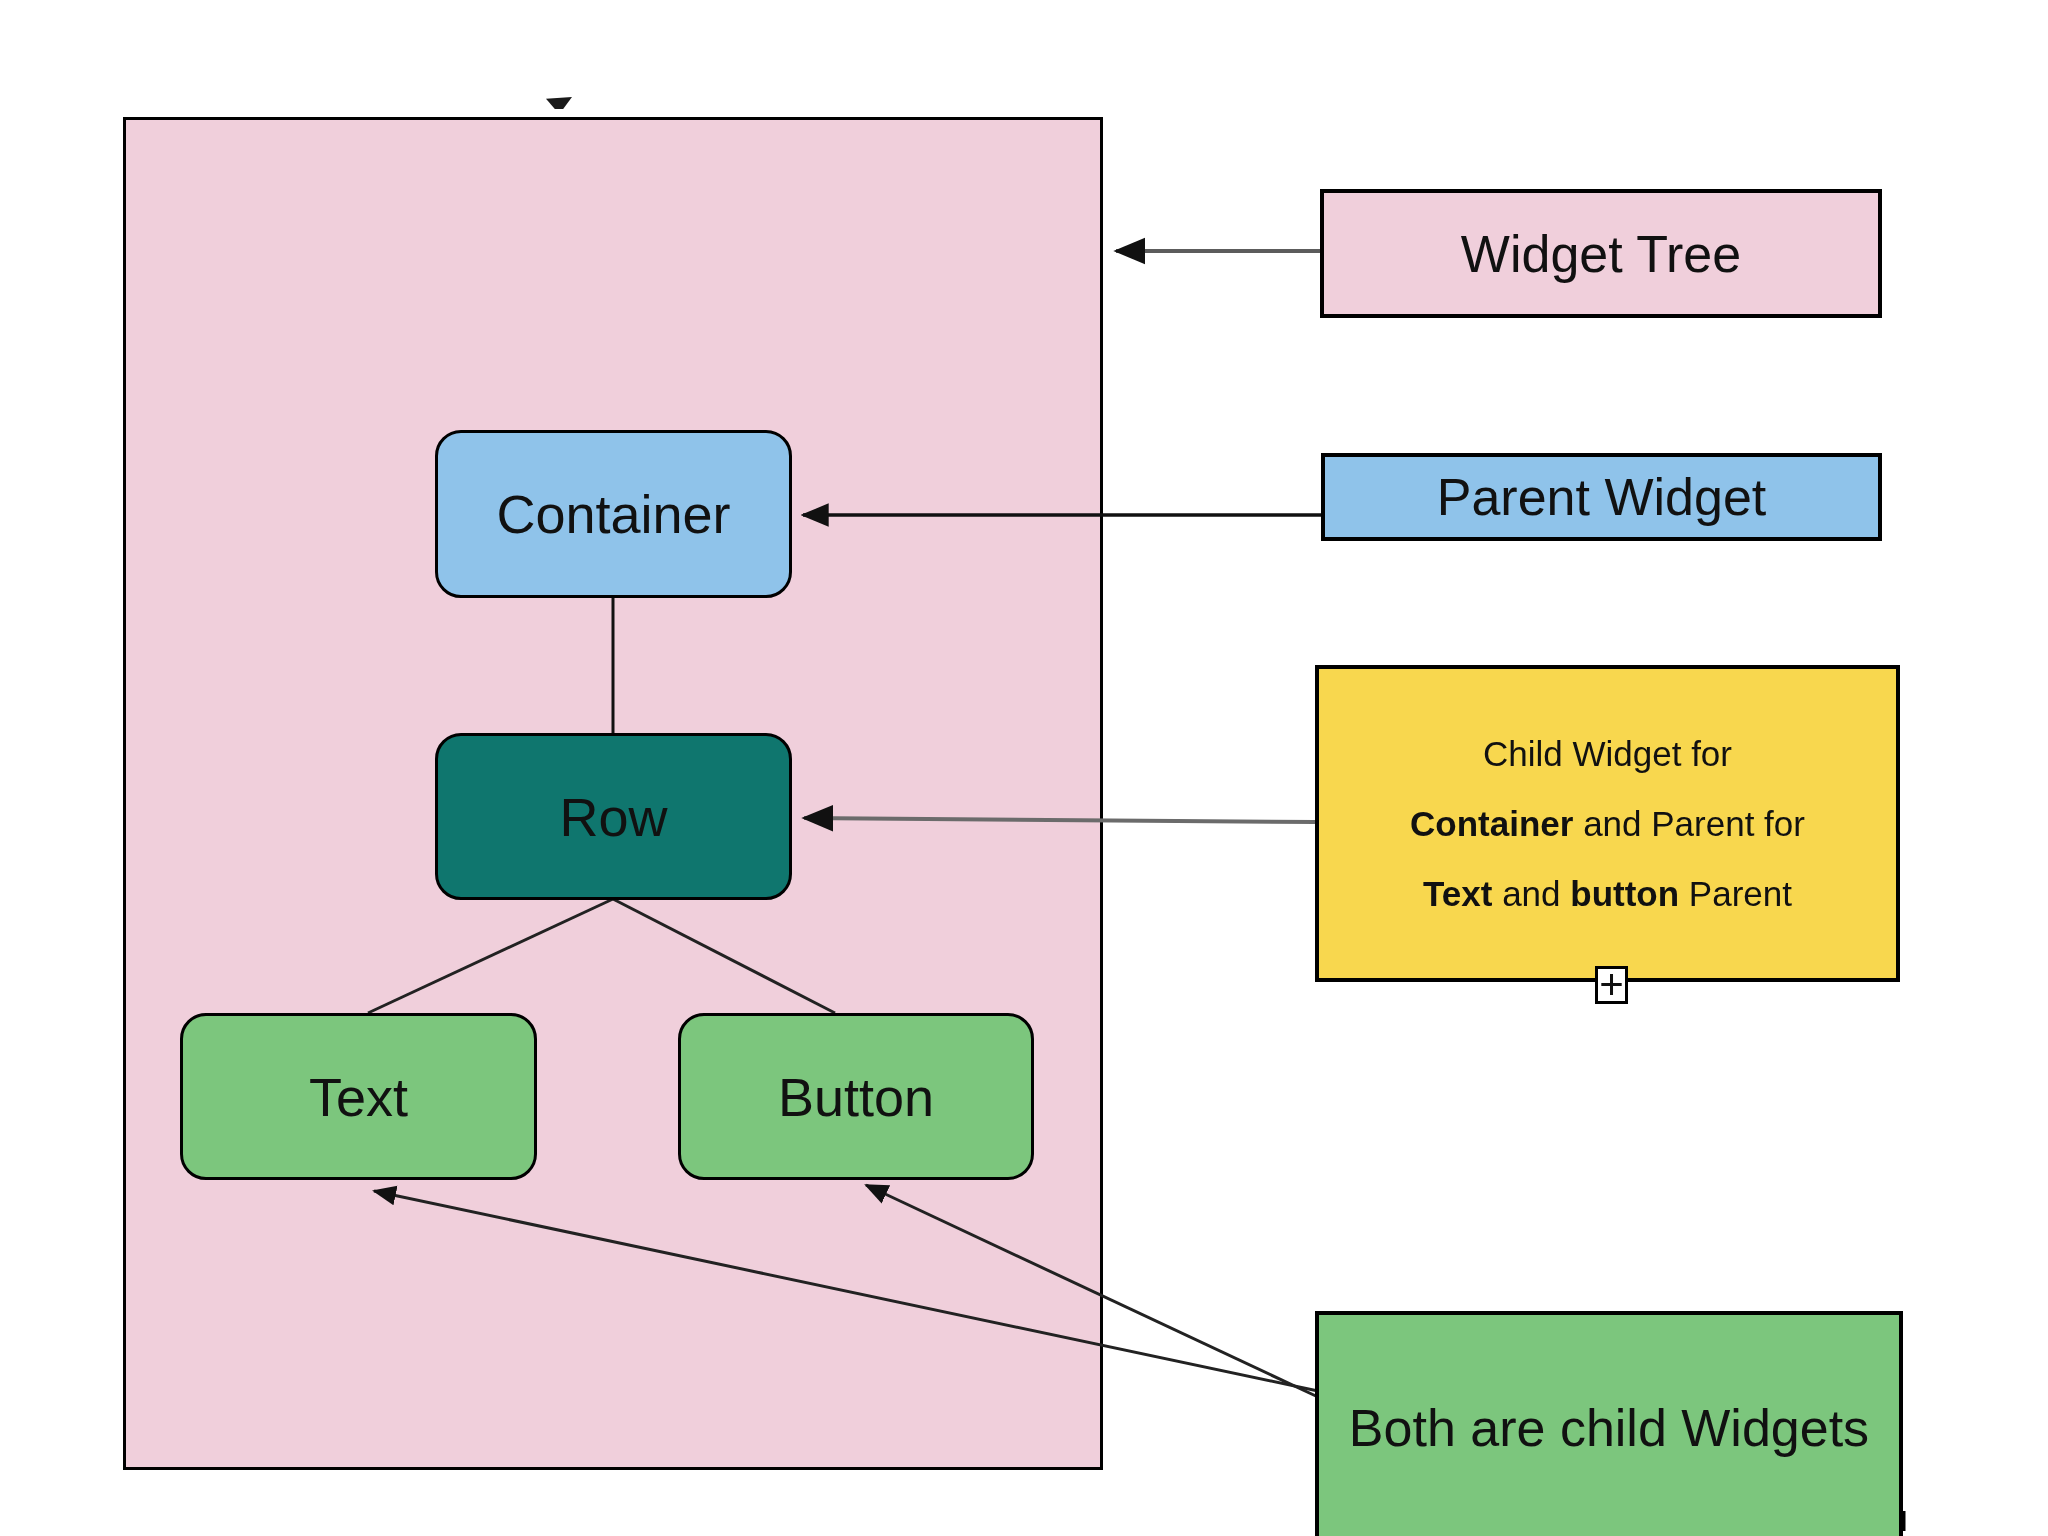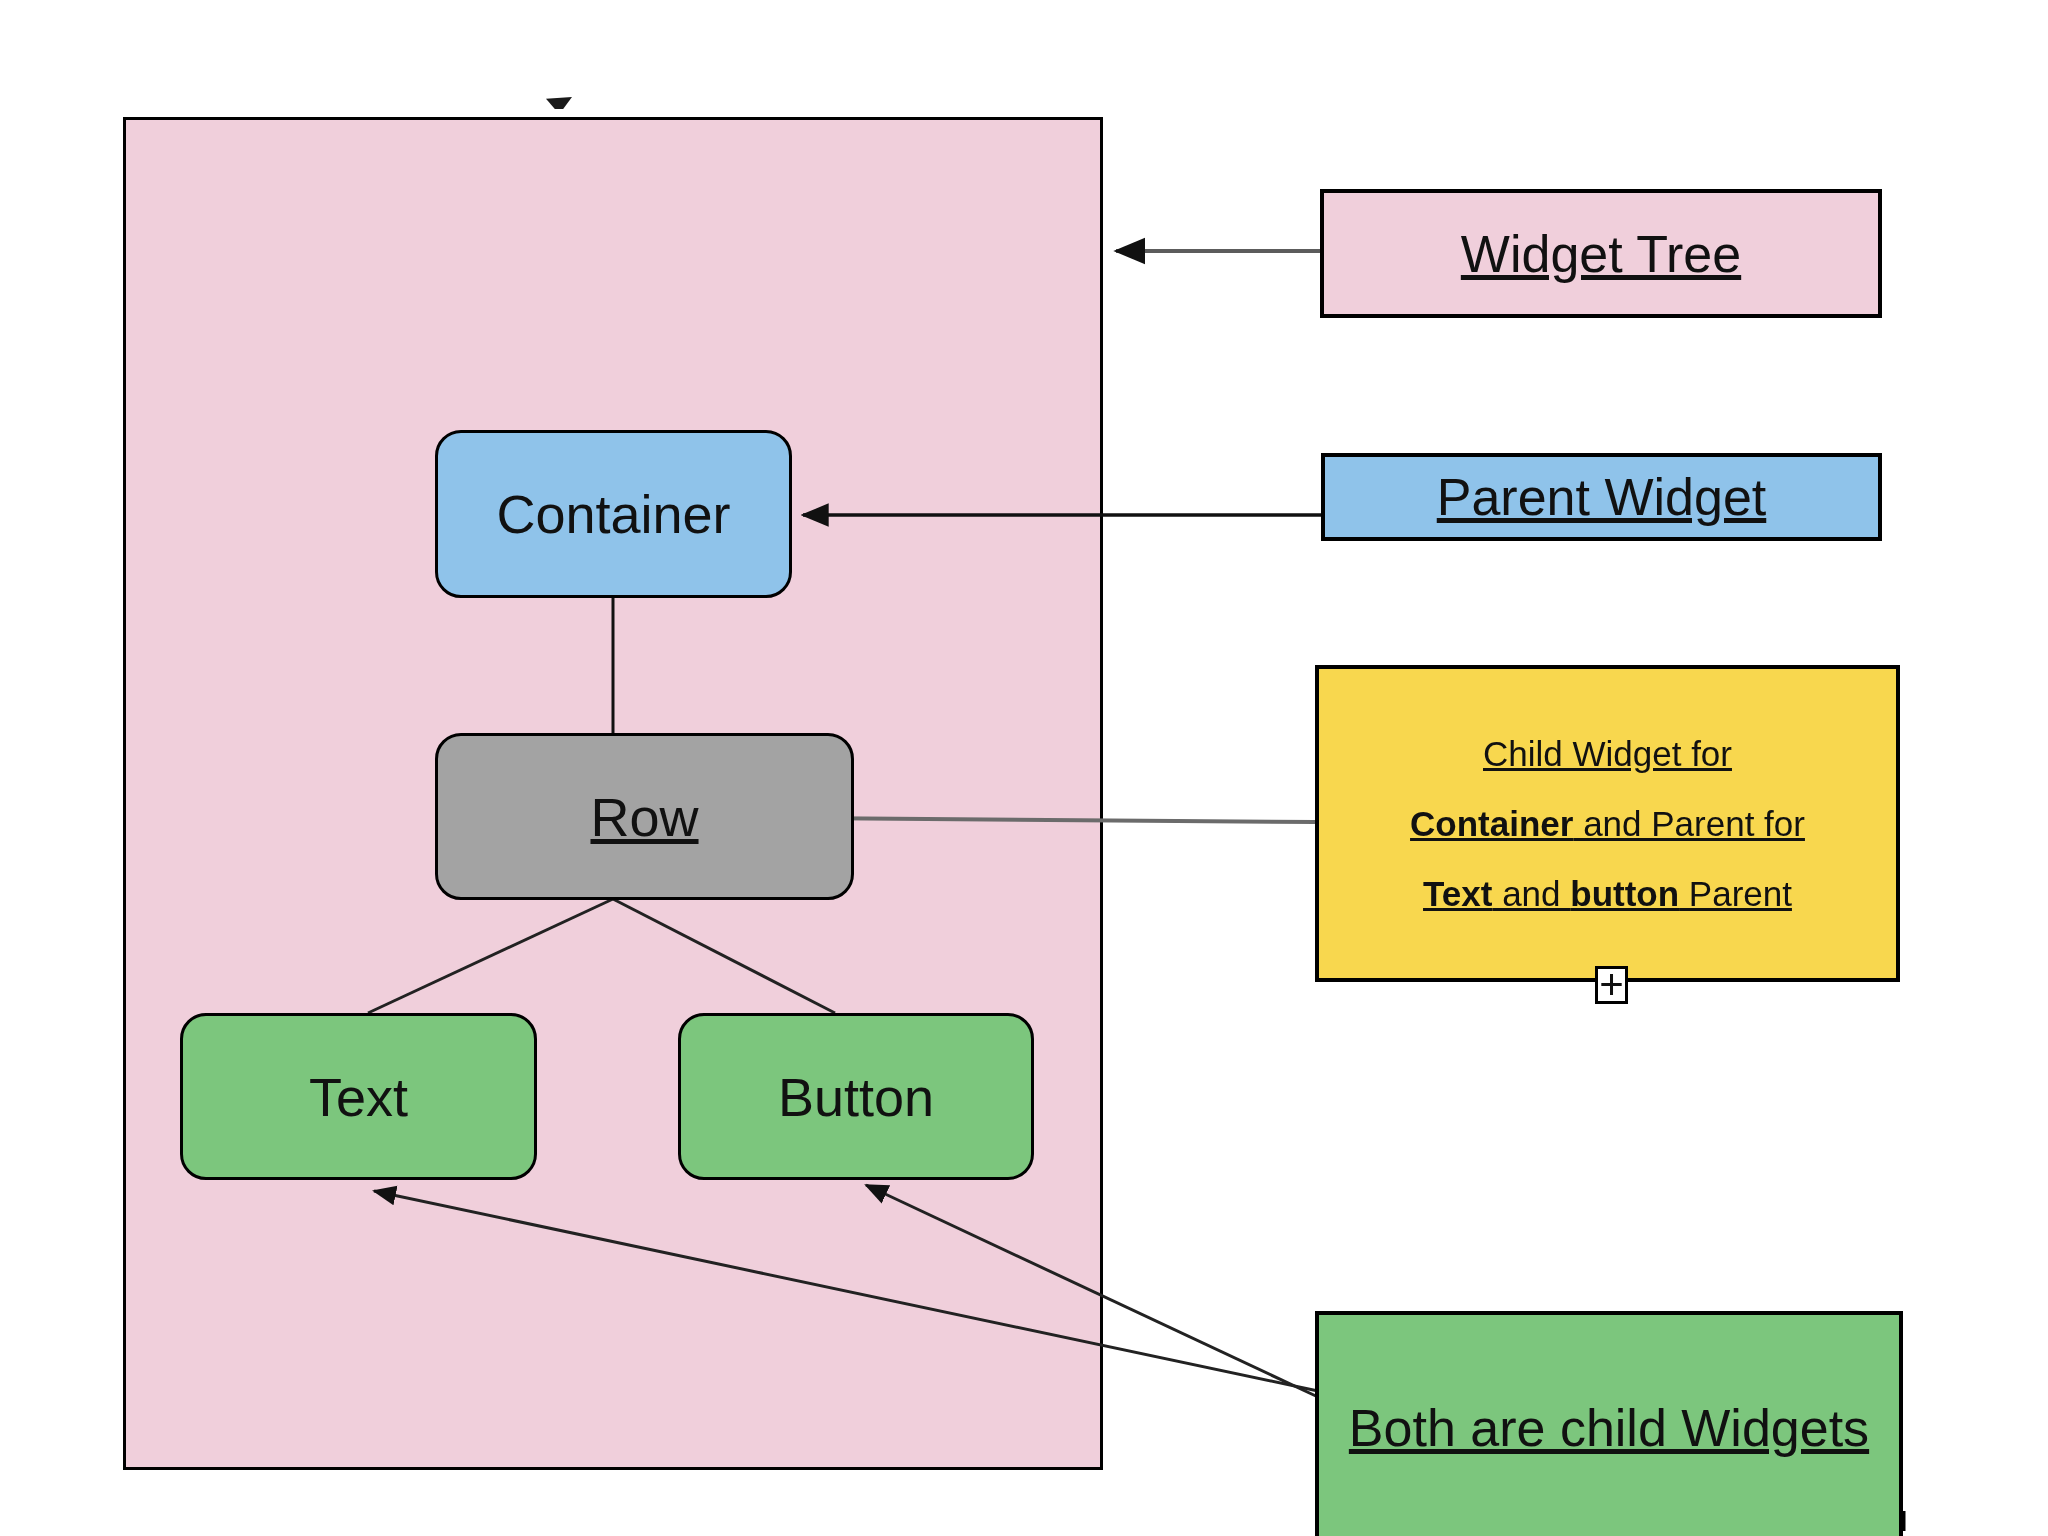--- a/index.html
+++ b/index.html
@@ -19,27 +19,27 @@
     position:absolute;left:546px;top:97px;width:26px;height:12px;background:#1a1a1a;
     clip-path:polygon(0 15%,100% 0,66% 100%,34% 100%);z-index:1;
   }
   
   .node{
     position:absolute;display:flex;align-items:center;justify-content:center;
     border:3px solid #000;border-radius:26px;box-sizing:border-box;
     font-size:54px;z-index:2;
   }
   .node-container{left:435px;top:430px;width:357px;height:168px;background:#8FC3EA;}
-  .node-row{left:435px;top:733px;width:419px;height:167px;background:#a3a3a3;text-decoration:underline;}
+  .node-row{left:435px;top:733px;width:357px;height:167px;background:#0f766e;}
   .node-text{left:180px;top:1013px;width:357px;height:167px;background:#7CC67D;}
   .node-button{left:678px;top:1013px;width:356px;height:167px;background:#7CC67D;}
   
   .legend{
     position:absolute;display:flex;flex-direction:column;align-items:center;justify-content:center;
-    border:4px solid #000;box-sizing:border-box;font-size:52px;text-align:center;z-index:2;text-decoration:underline;
+    border:4px solid #000;box-sizing:border-box;font-size:52px;text-align:center;z-index:2;
   }
   .legend-widget-tree{left:1320px;top:189px;width:562px;height:129px;background:#F0CFDB;}
   .legend-parent{left:1321px;top:453px;width:561px;height:88px;background:#8FC3EA;}
   .legend-child{left:1315px;top:665px;width:585px;height:317px;background:#F8D74E;font-size:35px;line-height:70px;}
   .legend-both{left:1315px;top:1279px;width:588px;height:234px;background:#7CC67D;margin-top:32px;}
   .b{font-weight:bold;}
   
   .plus-handle{
     position:absolute;left:1595px;top:966px;width:33px;height:38px;background:#fff;
     border:3px solid #000;box-sizing:border-box;z-index:3;

